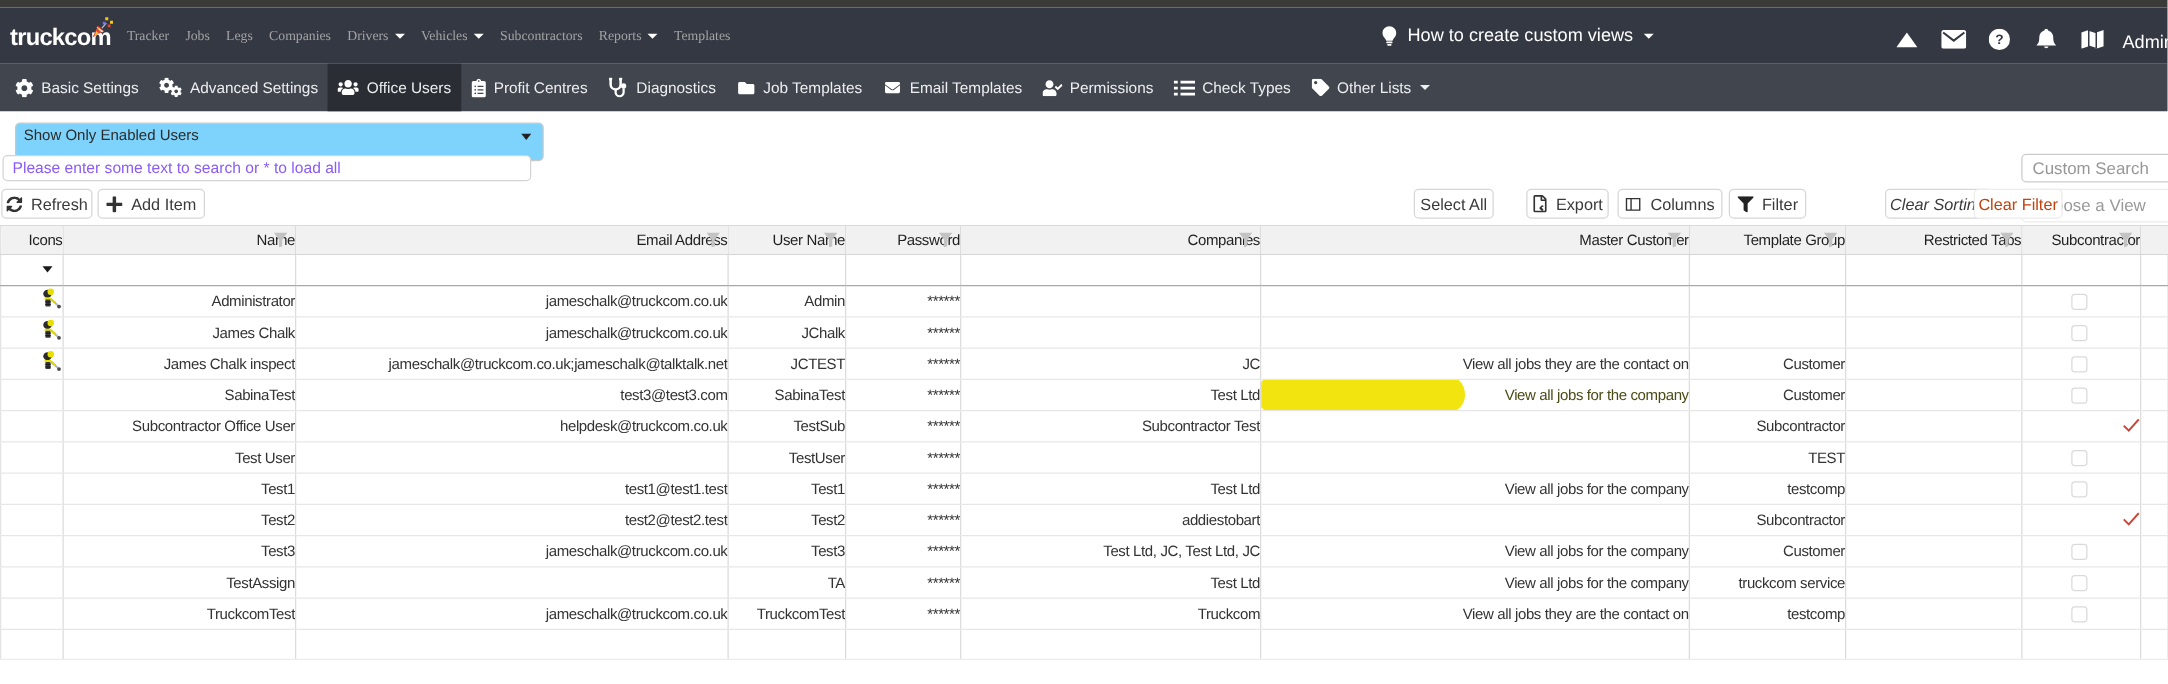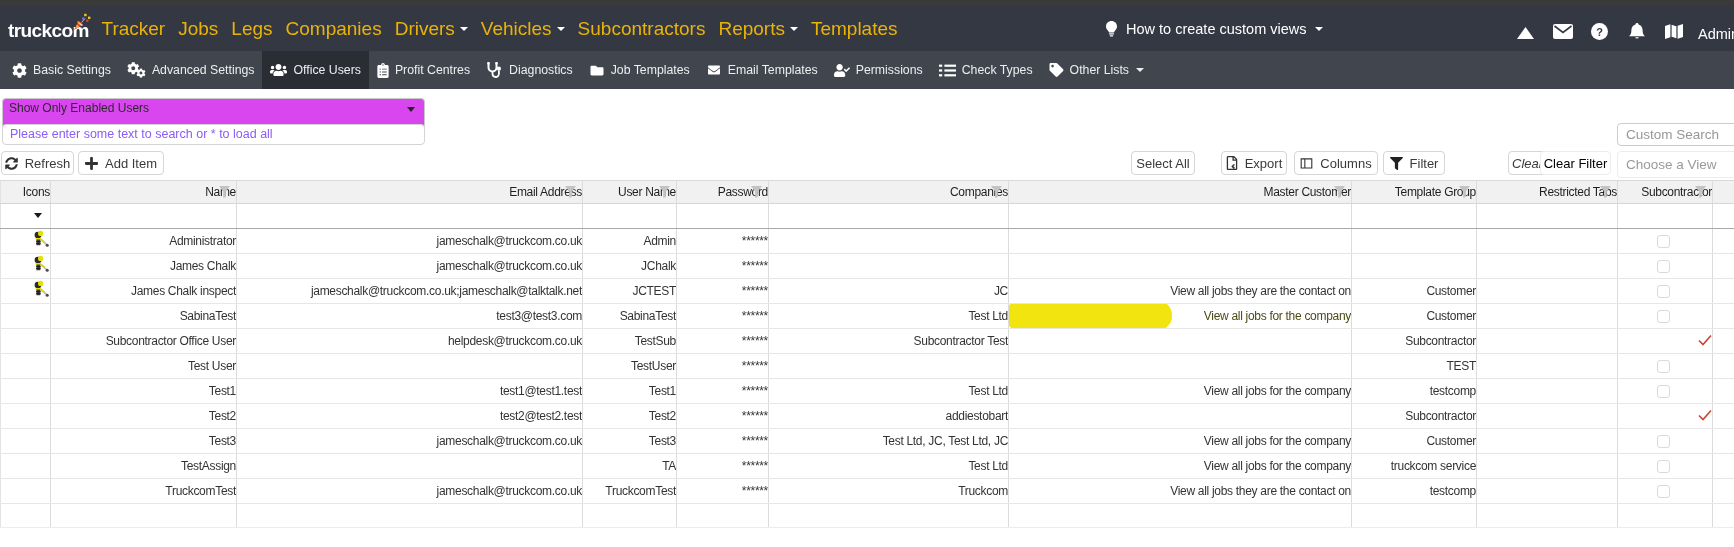--- a/index.html
+++ b/index.html
@@ -1,48 +1,48 @@
 <!DOCTYPE html>
 <html><head>
 <meta charset="utf-8">
 <style>
 * { margin:0; padding:0; box-sizing:border-box; }
 html,body { width:1734px; height:547px; overflow:hidden; background:#fff;
   font-family:"Liberation Sans", sans-serif; }
 .topstrip { position:absolute; left:0; top:0; width:1734px; height:6px; background:#3a3a38; }
 .navbar { position:absolute; left:0; top:6px; width:1734px; height:45px; background:#343843; }
 .nav-items { position:absolute; left:95px; top:0; height:45px; display:flex; align-items:center; }
-.nav-item { color:#eab308; font-size:19px; padding:0 6.5px; white-space:nowrap; }
+.nav-item { color:#a3a3a3; font-size:11px; padding:0 6.5px; white-space:nowrap;font-family:Liberation Serif, serif; }
 .caret { display:inline-block; width:0; height:0; border-left:4px solid transparent;
   border-right:4px solid transparent; border-top:4px solid #fff; margin-left:5px; vertical-align:middle; }
 .logo { position:absolute; left:8px; top:14px; color:#fff; font-size:19px; font-weight:bold;
   letter-spacing:-0.6px; }
 .popper { position:absolute; left:72px; top:7px; }
 .nav-right { position:absolute; left:1104px; top:0; height:45px; display:flex; align-items:center; color:#fff; font-size:14.5px; }
 .nav-icons { position:absolute; left:1507px; top:5px; height:45px; display:flex; align-items:center; gap:0; color:#fff; }
 .nav-icons .ic { width:37px; text-align:center; }
 .tabbar { position:absolute; left:0; top:51px; width:1734px; height:38px; background:#40454e;
   display:flex; align-items:stretch; padding-left:4px; }
 .tab { display:flex; align-items:center; color:#eceef0; font-size:12.3px; padding:0 8px; white-space:nowrap; }
 .tab svg, .tab .ticon { margin-right:6px; }
 .tab.active { background:#2a2e34; }
-.toolbar-select { position:absolute; left:2px; top:98px; width:423px; height:31px; border:1px solid #c9c9c9;
-  border-radius:4px; background:#d946ef; font-size:12px; color:#2b2b2b; line-height:18px; padding-left:6px; }
+.toolbar-select { position:absolute; left:12px; top:98px; width:423px; height:31px; border:1px solid #c9c9c9;
+  border-radius:4px; background:#7dd3fc; font-size:12px; color:#2b2b2b; line-height:18px; padding-left:6px; }
 .toolbar-select .selcaret { position:absolute; right:9px; top:8px; width:0; height:0;
   border-left:4px solid transparent; border-right:4px solid transparent; border-top:5px solid #222; }
 .toolbar-search { position:absolute; left:2px; top:124px; width:423px; height:21px; border:1px solid #d4d4d4;
   border-radius:4px; background:#fff; font-size:12.5px; color:#8b5cf6; line-height:19px; padding-left:7px; }
 .custom-search { position:absolute; left:1617px; top:123px; width:130px; height:23px; border:1px solid #ccc;
   border-radius:4px; background:#fff; font-size:13.5px; color:#979797; line-height:21px; padding-left:8px; }
 .choose-view { position:absolute; left:1617px; top:151px; width:130px; height:27px; border:1px solid #ececec;
   border-radius:4px; background:#fff; font-size:13.5px; color:#9a9a9a; line-height:25px; padding-left:8px; }
 .btn { position:absolute; top:151px; height:24px; border:1px solid #d6d6d6; border-radius:4px; background:#fff;
   font-size:13px; color:#3a3a3a; display:flex; align-items:center; justify-content:center; white-space:nowrap; }
 .btn svg { margin-right:7px; }
-.btn.disabled { color:#000000; border-color:#ececec; }
+.btn.disabled { color:#c2410c; border-color:#ececec;margin-left:39px; }
 .grid { position:absolute; left:0; top:180px; width:1734px;text-align:right; }
 table.grid-t { border-collapse:collapse; table-layout:fixed; width:1734px; }
 table.grid-t td:first-child { border-left:1px solid #e3e3e3; }
 table.grid-t td { border-right:1px solid #dcdcdc; border-bottom:1px solid #e7e7e7;
   font-size:12px; letter-spacing:-0.3px; color:#333; padding:0 0 0 5px; white-space:nowrap; overflow:hidden; height:25px; vertical-align:middle; }
 tr.hdr td { background:#f1f1f1; border-top:1px solid #d9d9d9; border-bottom:1px solid #d6d6d6;
   color:#1f1f1f; font-size:12px; height:23px; position:relative; }
 tr.flt td { border-bottom:1px solid #a8a8a8; height:25px; position:relative; }
 .funnel { position:absolute; right:6px; top:5px; }
 .cbx { width:13px; height:13px; border:1px solid #dadada; border-radius:3px; margin-left:34px; background:#fff; }

